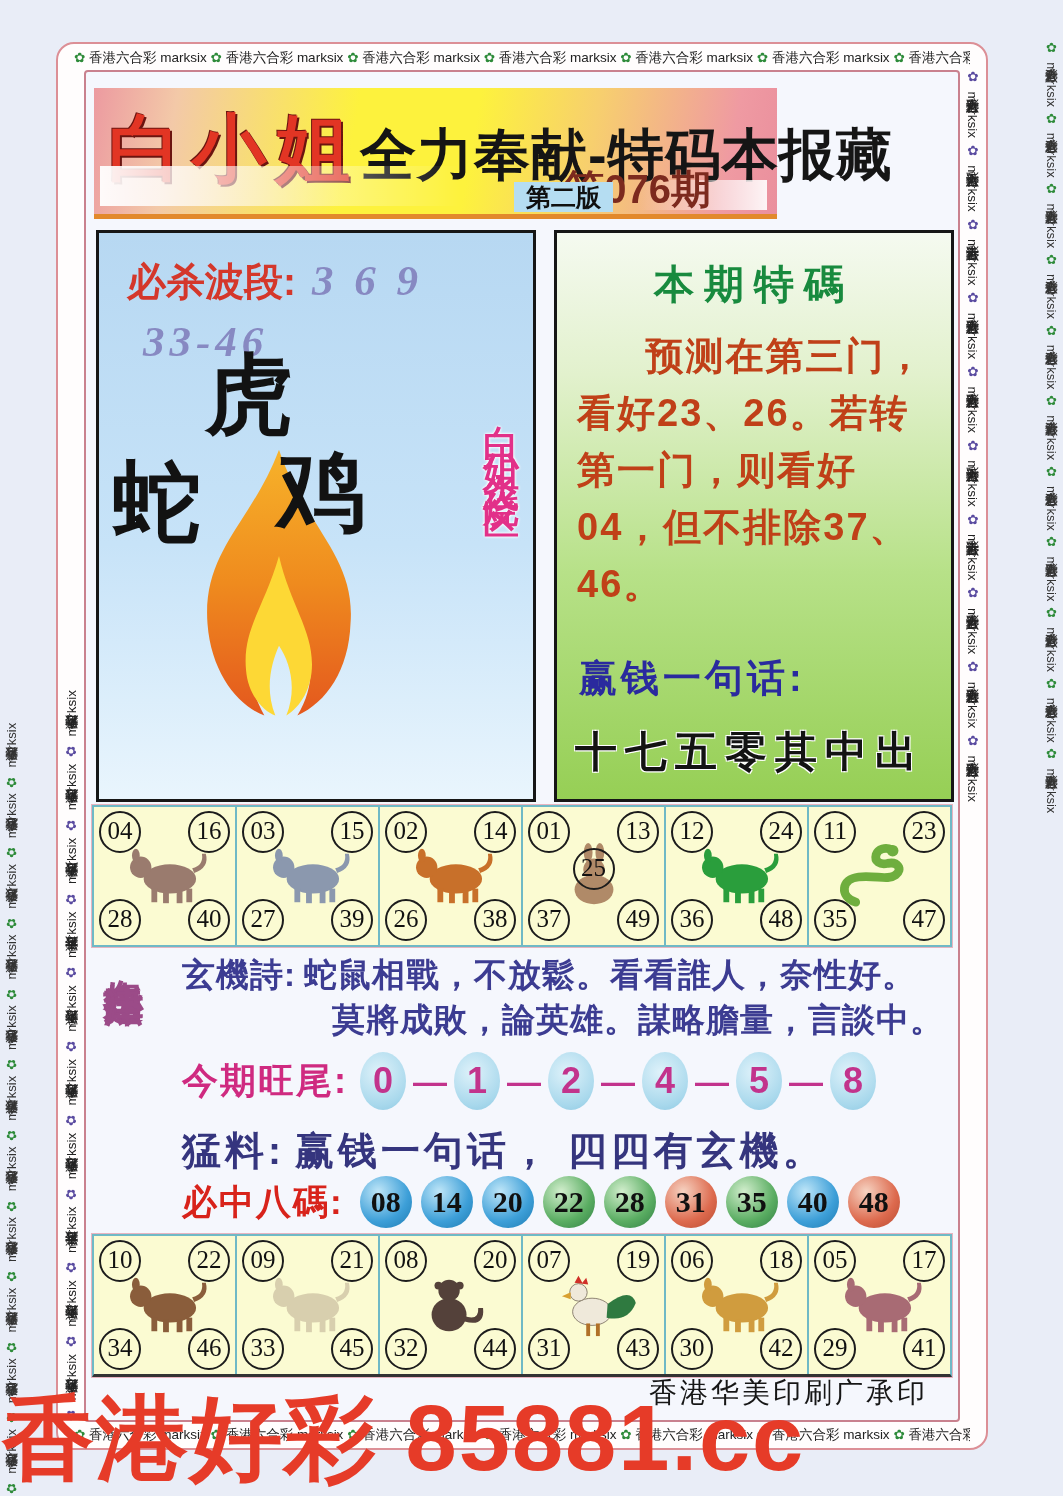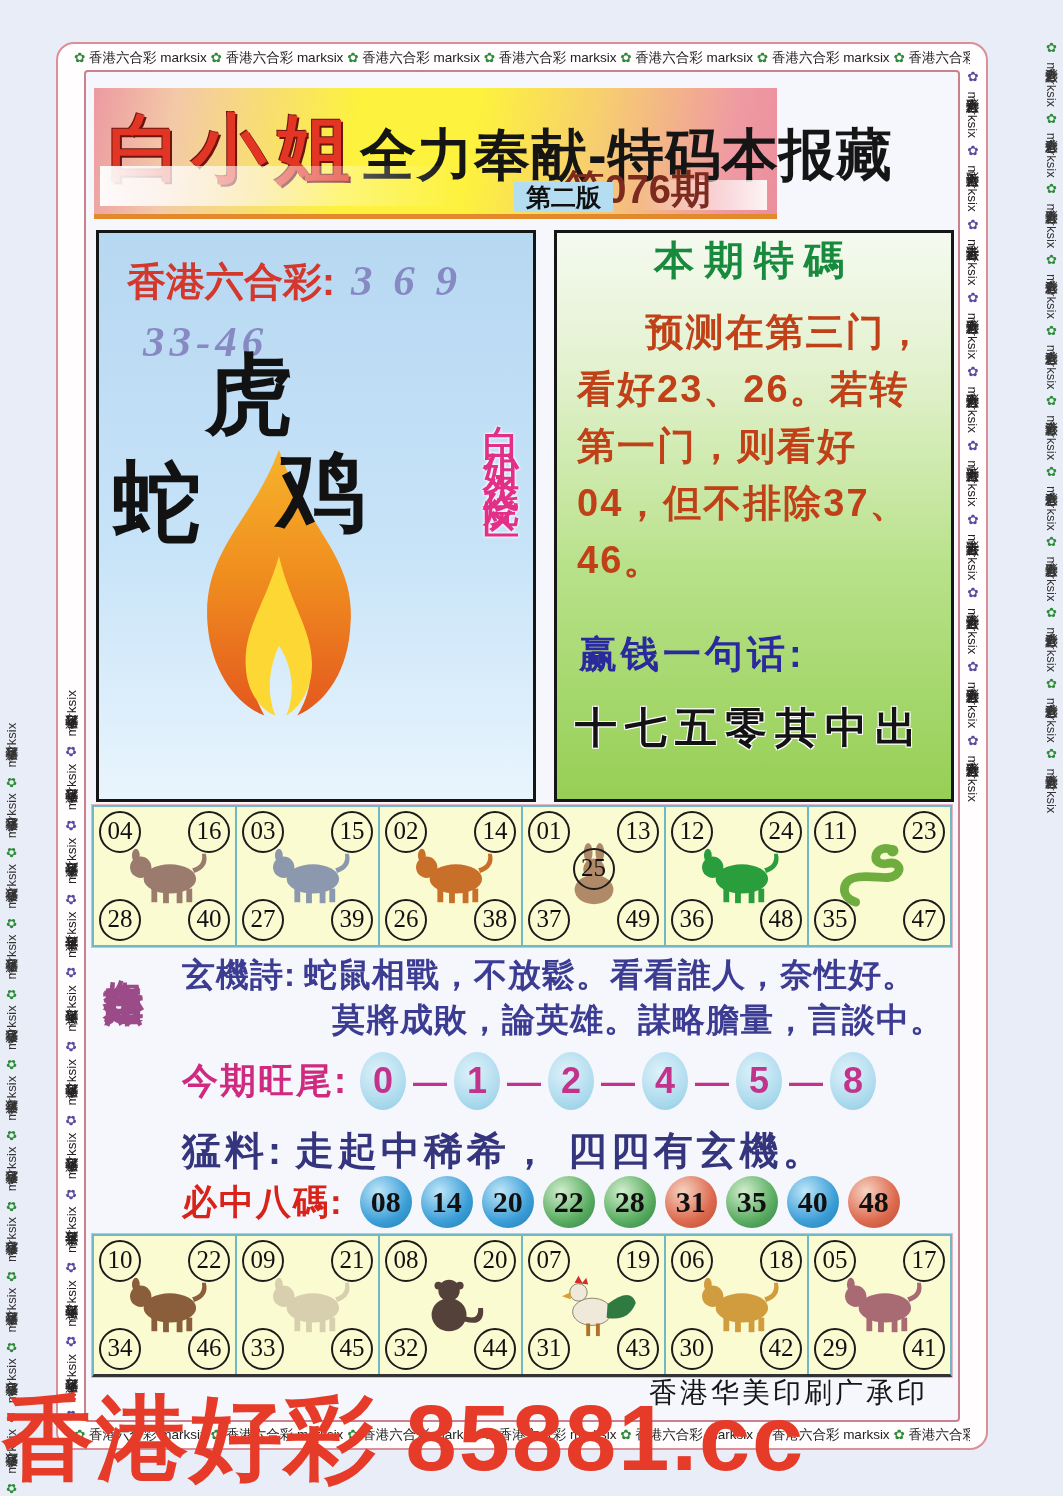--- a/index.html
+++ b/index.html
@@ -47,21 +47,21 @@
   #char-top{left:106px;top:118px;}
   #char-left{left:14px;top:226px;}
   #char-right{left:178px;top:214px;}
   .flame{position:absolute;left:70px;top:200px;width:220px;height:345px;z-index:2;}
   .side-vert{position:absolute;right:8px;top:164px;writing-mode:vertical-rl;text-orientation:upright;
              font-size:36px;font-weight:bold;color:#e23089;letter-spacing:16px;
              text-shadow:0 0 3px #fff,0 0 3px #fff;}
   
   .panel-green{position:absolute;left:468px;top:158px;width:394px;height:566px;border:3px solid #161616;
                background:linear-gradient(180deg,#f5faf0 0%,#e2f1cd 25%,#b7e188 60%,#96cf55 100%);}
-  .pg-title{text-align:center;font-size:40px;font-weight:bold;color:#188a3e;letter-spacing:10px;}
+  .pg-title{margin-top:24px;text-align:center;font-size:40px;font-weight:bold;color:#188a3e;letter-spacing:10px;}
   .pg-par{margin:16px 18px 12px 20px;font-size:38px;line-height:57px;color:#c04018;font-weight:bold;
           text-indent:1.8em;letter-spacing:2px;}
   .pg-win-label{margin:40px 0 0 22px;font-size:38px;font-weight:900;color:#2a2a9e;letter-spacing:4px;}
   .pg-win{margin:20px 0 0 18px;font-size:42px;font-weight:900;color:#131313;letter-spacing:8px;
           text-shadow:1px 1px 0 #fff,-1px -1px 0 #fff,1px -1px 0 #fff,-1px 1px 0 #fff;}
   
   .zrow{position:absolute;left:6px;width:856px;height:138px;display:flex;border:2px solid #6fb9c6;
         background:#fbfbd2;box-shadow:0 0 0 1px #e8b4c0;}
   #zrow-top{top:733px;}
   #zrow-bottom{top:1162px;border-bottom:3px solid #333;}
@@ -167,21 +167,21 @@
         <div class="hdr-line">
           <span class="t-red">白小姐</span>
           <span class="t-black">全力奉献-特码本报藏</span>
         </div>
         <div class="issue">第076期</div>
         <div class="badge">第二版</div>
       </div>
 
       <div class="panel-blue">
         <div class="kill-line">
-          <span class="kill-label">香港六合彩:</span>
+          <span class="kill-label">必杀波段:</span>
           <span class="kill-val">3 6 9</span>
         </div>
         <div class="kill-line">
           <span class="kill-val">33-46</span>
         </div>
         <div class="zchar" id="char-top">虎</div>
         <div class="zchar" id="char-left">蛇</div>
         <div class="zchar" id="char-right">鸡</div>
         <svg class="flame" viewBox="0 0 120 170">
           <defs>
@@ -279,21 +279,21 @@
                 <span class="wnum">2</span>
                 <span class="wdash">—</span>
                 <span class="wnum">4</span>
                 <span class="wdash">—</span>
                 <span class="wnum">5</span>
                 <span class="wdash">—</span>
                 <span class="wnum">8</span>
               </span>
           </div>
           <div class="row-men">
-            <span class="lbl">猛料:</span><span>走起中稀希， 四四有玄機。</span>
+            <span class="lbl">猛料:</span><span>赢钱一句话， 四四有玄機。</span>
           </div>
           <div class="row-ba">
             <span class="ba-label">必中八碼:</span>
             <span id="balls" style="display:inline-flex;align-items:center;">
                 <span class="ball ball-blue">08</span>
                 <span class="ball ball-blue">14</span>
                 <span class="ball ball-blue">20</span>
                 <span class="ball ball-green">22</span>
                 <span class="ball ball-green">28</span>
                 <span class="ball ball-red">31</span>

